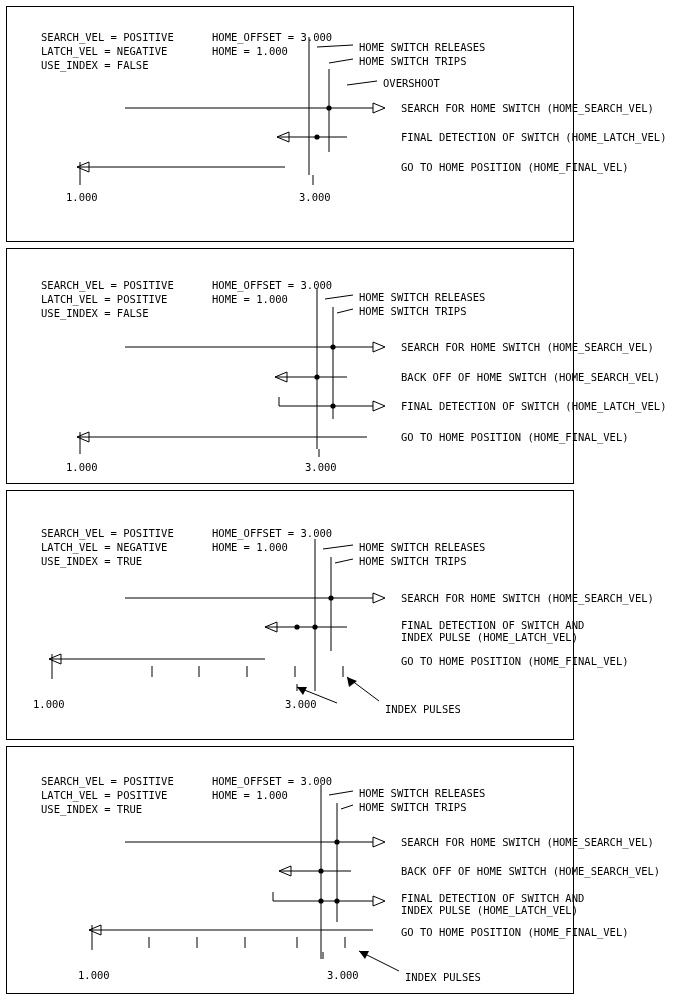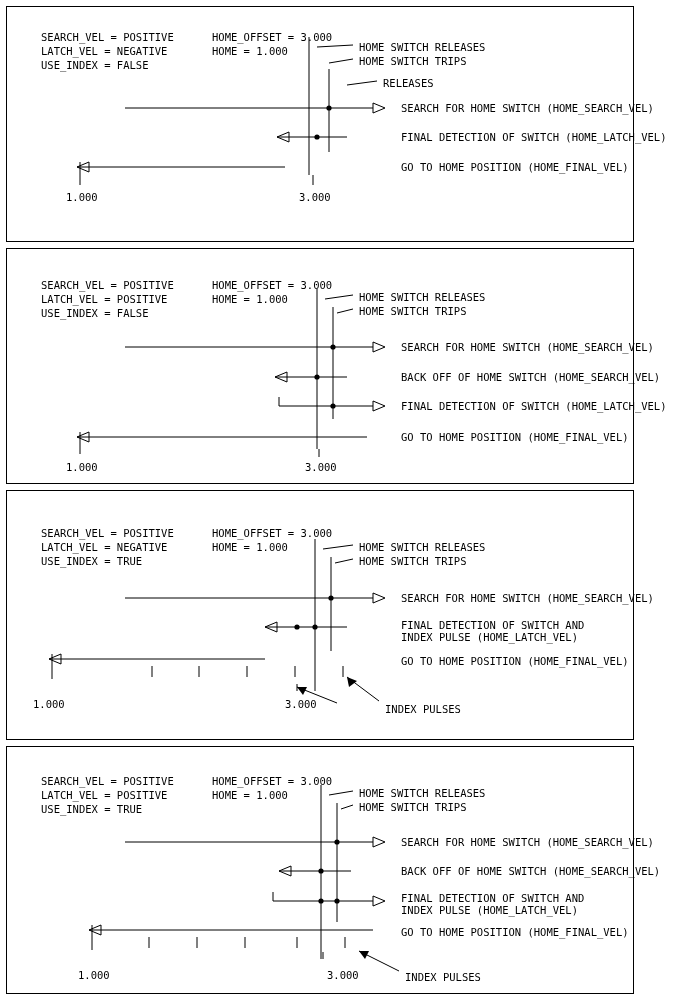--- a/index.html
+++ b/index.html
@@ -1,18 +1,18 @@
 <!DOCTYPE html>
 <html><head>
 <meta charset="utf-8">
 <style>
   html,body{margin:0;padding:0;background:#ffffff;}
   body{width:700px;height:1000px;font-family:"DejaVu Sans Mono",monospace;color:#000;}
   .page{position:relative;width:700px;height:1000px;}
-  .panel{position:absolute;left:6px;width:628px;border:1px solid #000;box-sizing:border-box;}
+  .panel{position:absolute;left:6px;width:568px;border:1px solid #000;box-sizing:border-box;}
   #panel0{top:6px;height:236px;}
   #panel1{top:248px;height:236px;}
   #panel2{top:490px;height:250px;}
   #panel3{top:746px;height:248px;}
   .inner{position:relative;width:100%;height:100%;}
   .txt{position:absolute;white-space:pre;font-family:"DejaVu Sans Mono",monospace;font-size:10.5px;letter-spacing:0px;line-height:12px;}
   svg{overflow:visible;}
 </style>
 </head>
 <body>
@@ -46,21 +46,21 @@
 
         <line x1="70" y1="160" x2="278" y2="160" stroke="#000" stroke-width="1"></line>
         <polygon points="82,155 70,160 82,165" fill="none" stroke="#000" stroke-width="1"></polygon>
 
         <line x1="73" y1="155" x2="73" y2="178" stroke="#000" stroke-width="1"></line>
         <line x1="306" y1="168" x2="306" y2="178" stroke="#000" stroke-width="1"></line>
       </svg>
 
       <div class="txt" style="left:352px;top:34px;">HOME SWITCH RELEASES</div>
       <div class="txt" style="left:352px;top:48px;">HOME SWITCH TRIPS</div>
-      <div class="txt" style="left:376px;top:70px;">RELEASES</div>
+      <div class="txt" style="left:376px;top:70px;">OVERSHOOT</div>
 
       <div class="txt" style="left:394px;top:95px;">SEARCH FOR HOME SWITCH (HOME_SEARCH_VEL)</div>
       <div class="txt" style="left:394px;top:124px;">FINAL DETECTION OF SWITCH (HOME_LATCH_VEL)</div>
       <div class="txt" style="left:394px;top:154px;">GO TO HOME POSITION (HOME_FINAL_VEL)</div>
 
       <div class="txt" style="left:59px;top:184px;">1.000</div>
       <div class="txt" style="left:292px;top:184px;">3.000</div>
     </div>
   </div>
 

